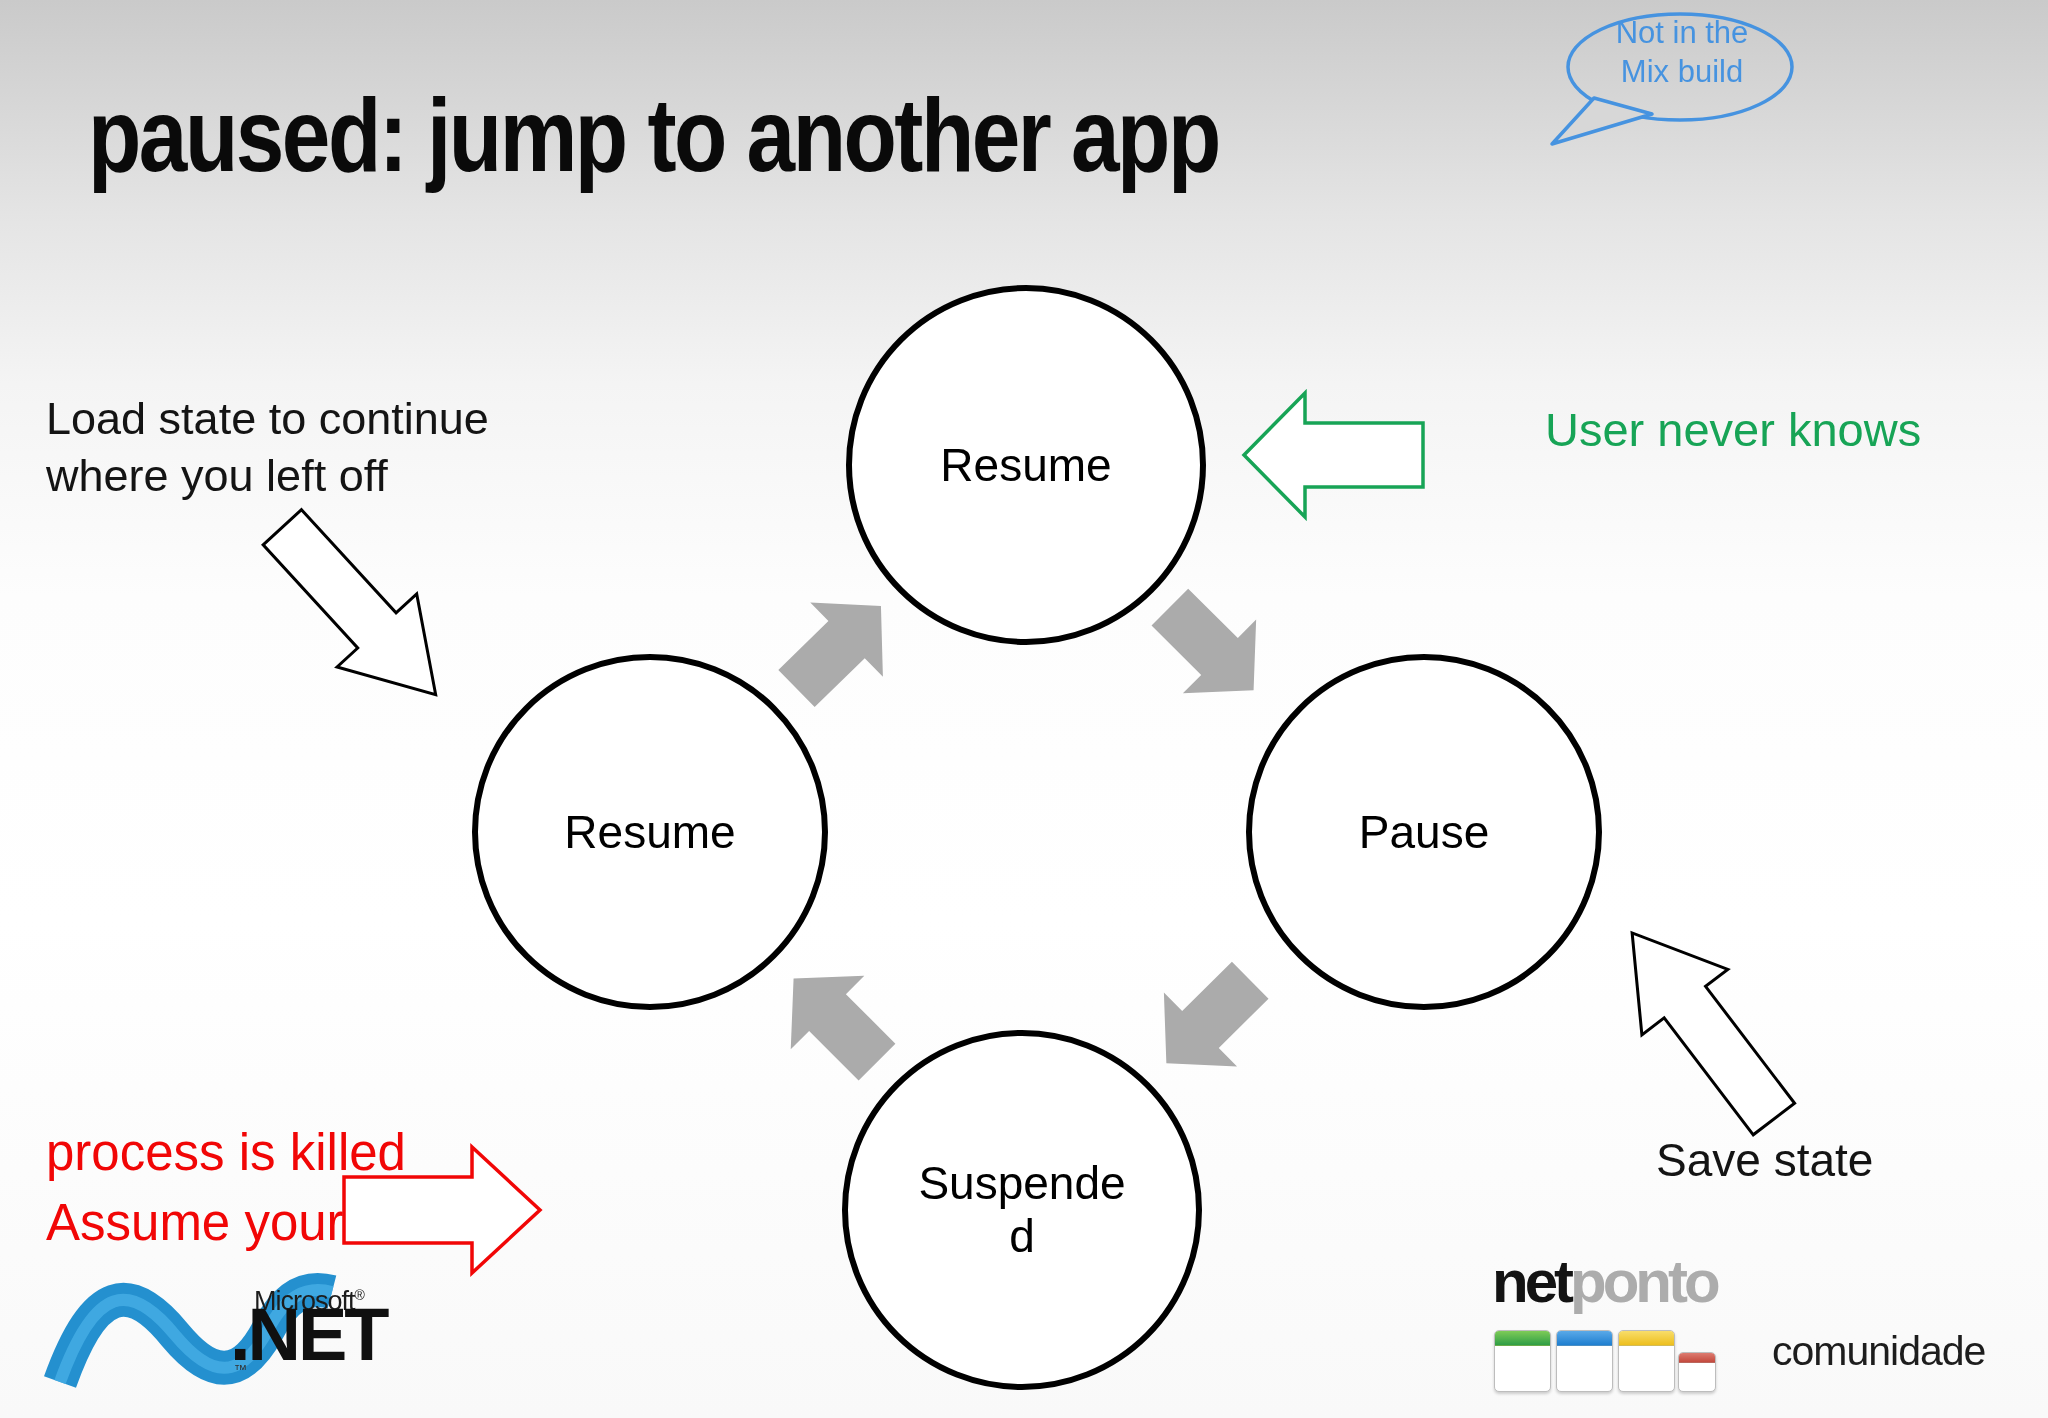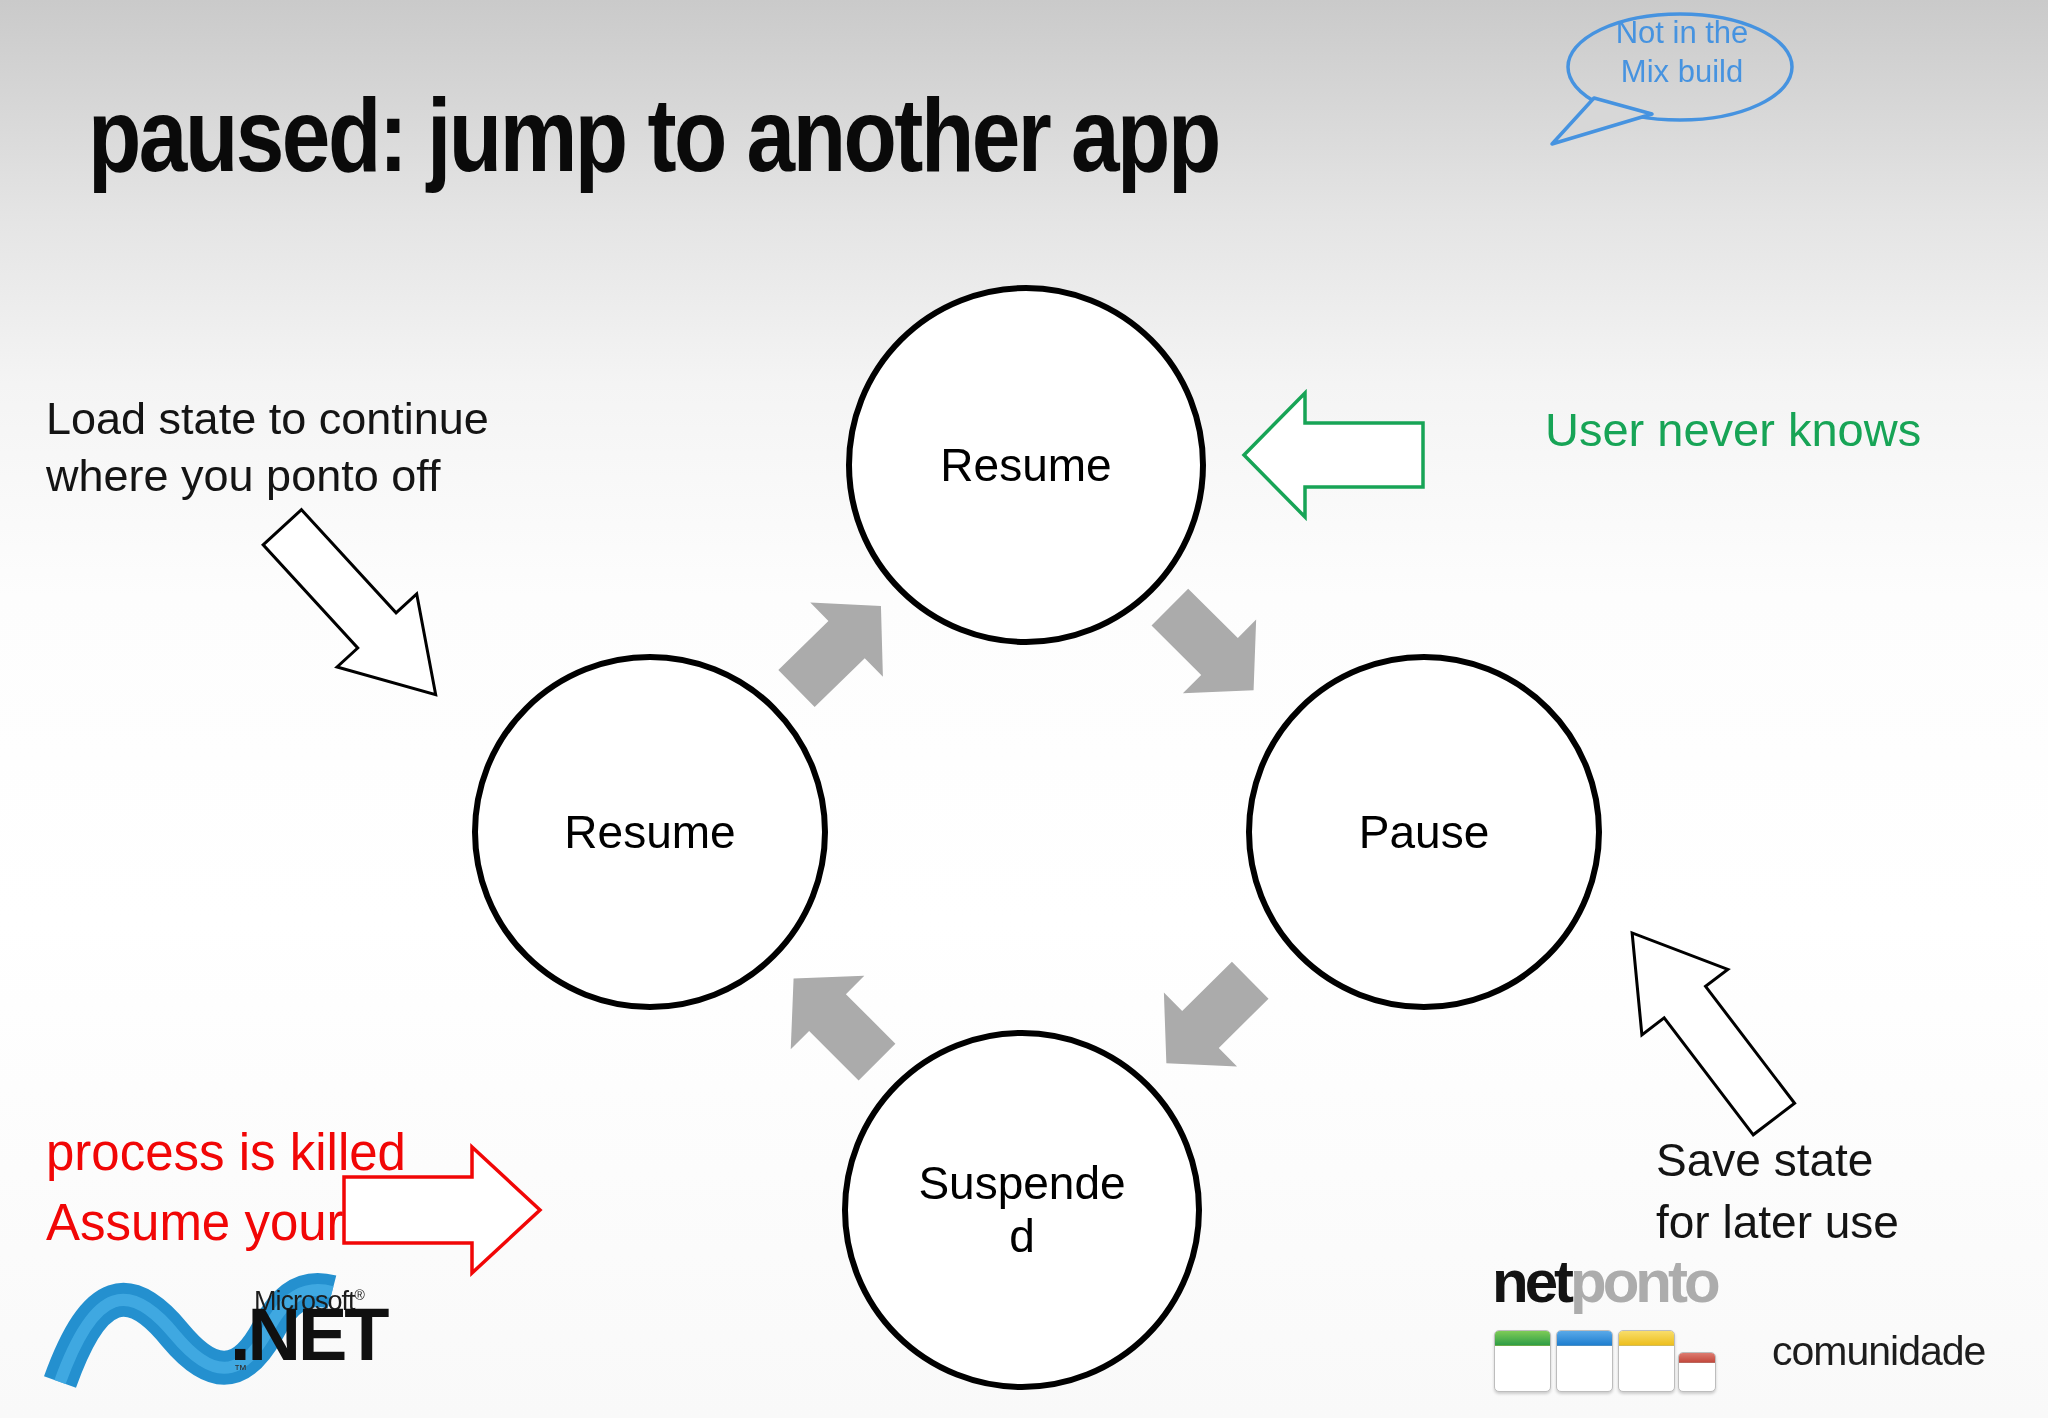--- a/index.html
+++ b/index.html
@@ -117,32 +117,31 @@
   <div class="abs state st-suspended">
     <div>Suspende</div>
     <div>d</div>
   </div>
   <div class="abs state st-resume">
     <div>Resume</div>
   </div>
 
   <div class="abs note note-load">
     <div>Load state to continue</div>
-    <div>where you ponto off</div>
+    <div>where you left off</div>
   </div>
   <div class="abs note note-user">
     <div>User never knows</div>
   </div>
   <div class="abs note note-assume">
     <div>process is killed</div>
     <div>Assume your</div>
   </div>
   <div class="abs note note-save">
     <div>Save state</div>
-    <div>for later use</div>
   </div>
 
   <div class="abs ms-brand">
     <span>Microsoft</span><sup>®</sup>
   </div>
   <div class="abs dotnet-word">.NET</div>
   <div class="abs dotnet-tm">™</div>
 
   <div class="abs np-word">
     <span class="np-net">net</span><span class="np-ponto">ponto</span>

